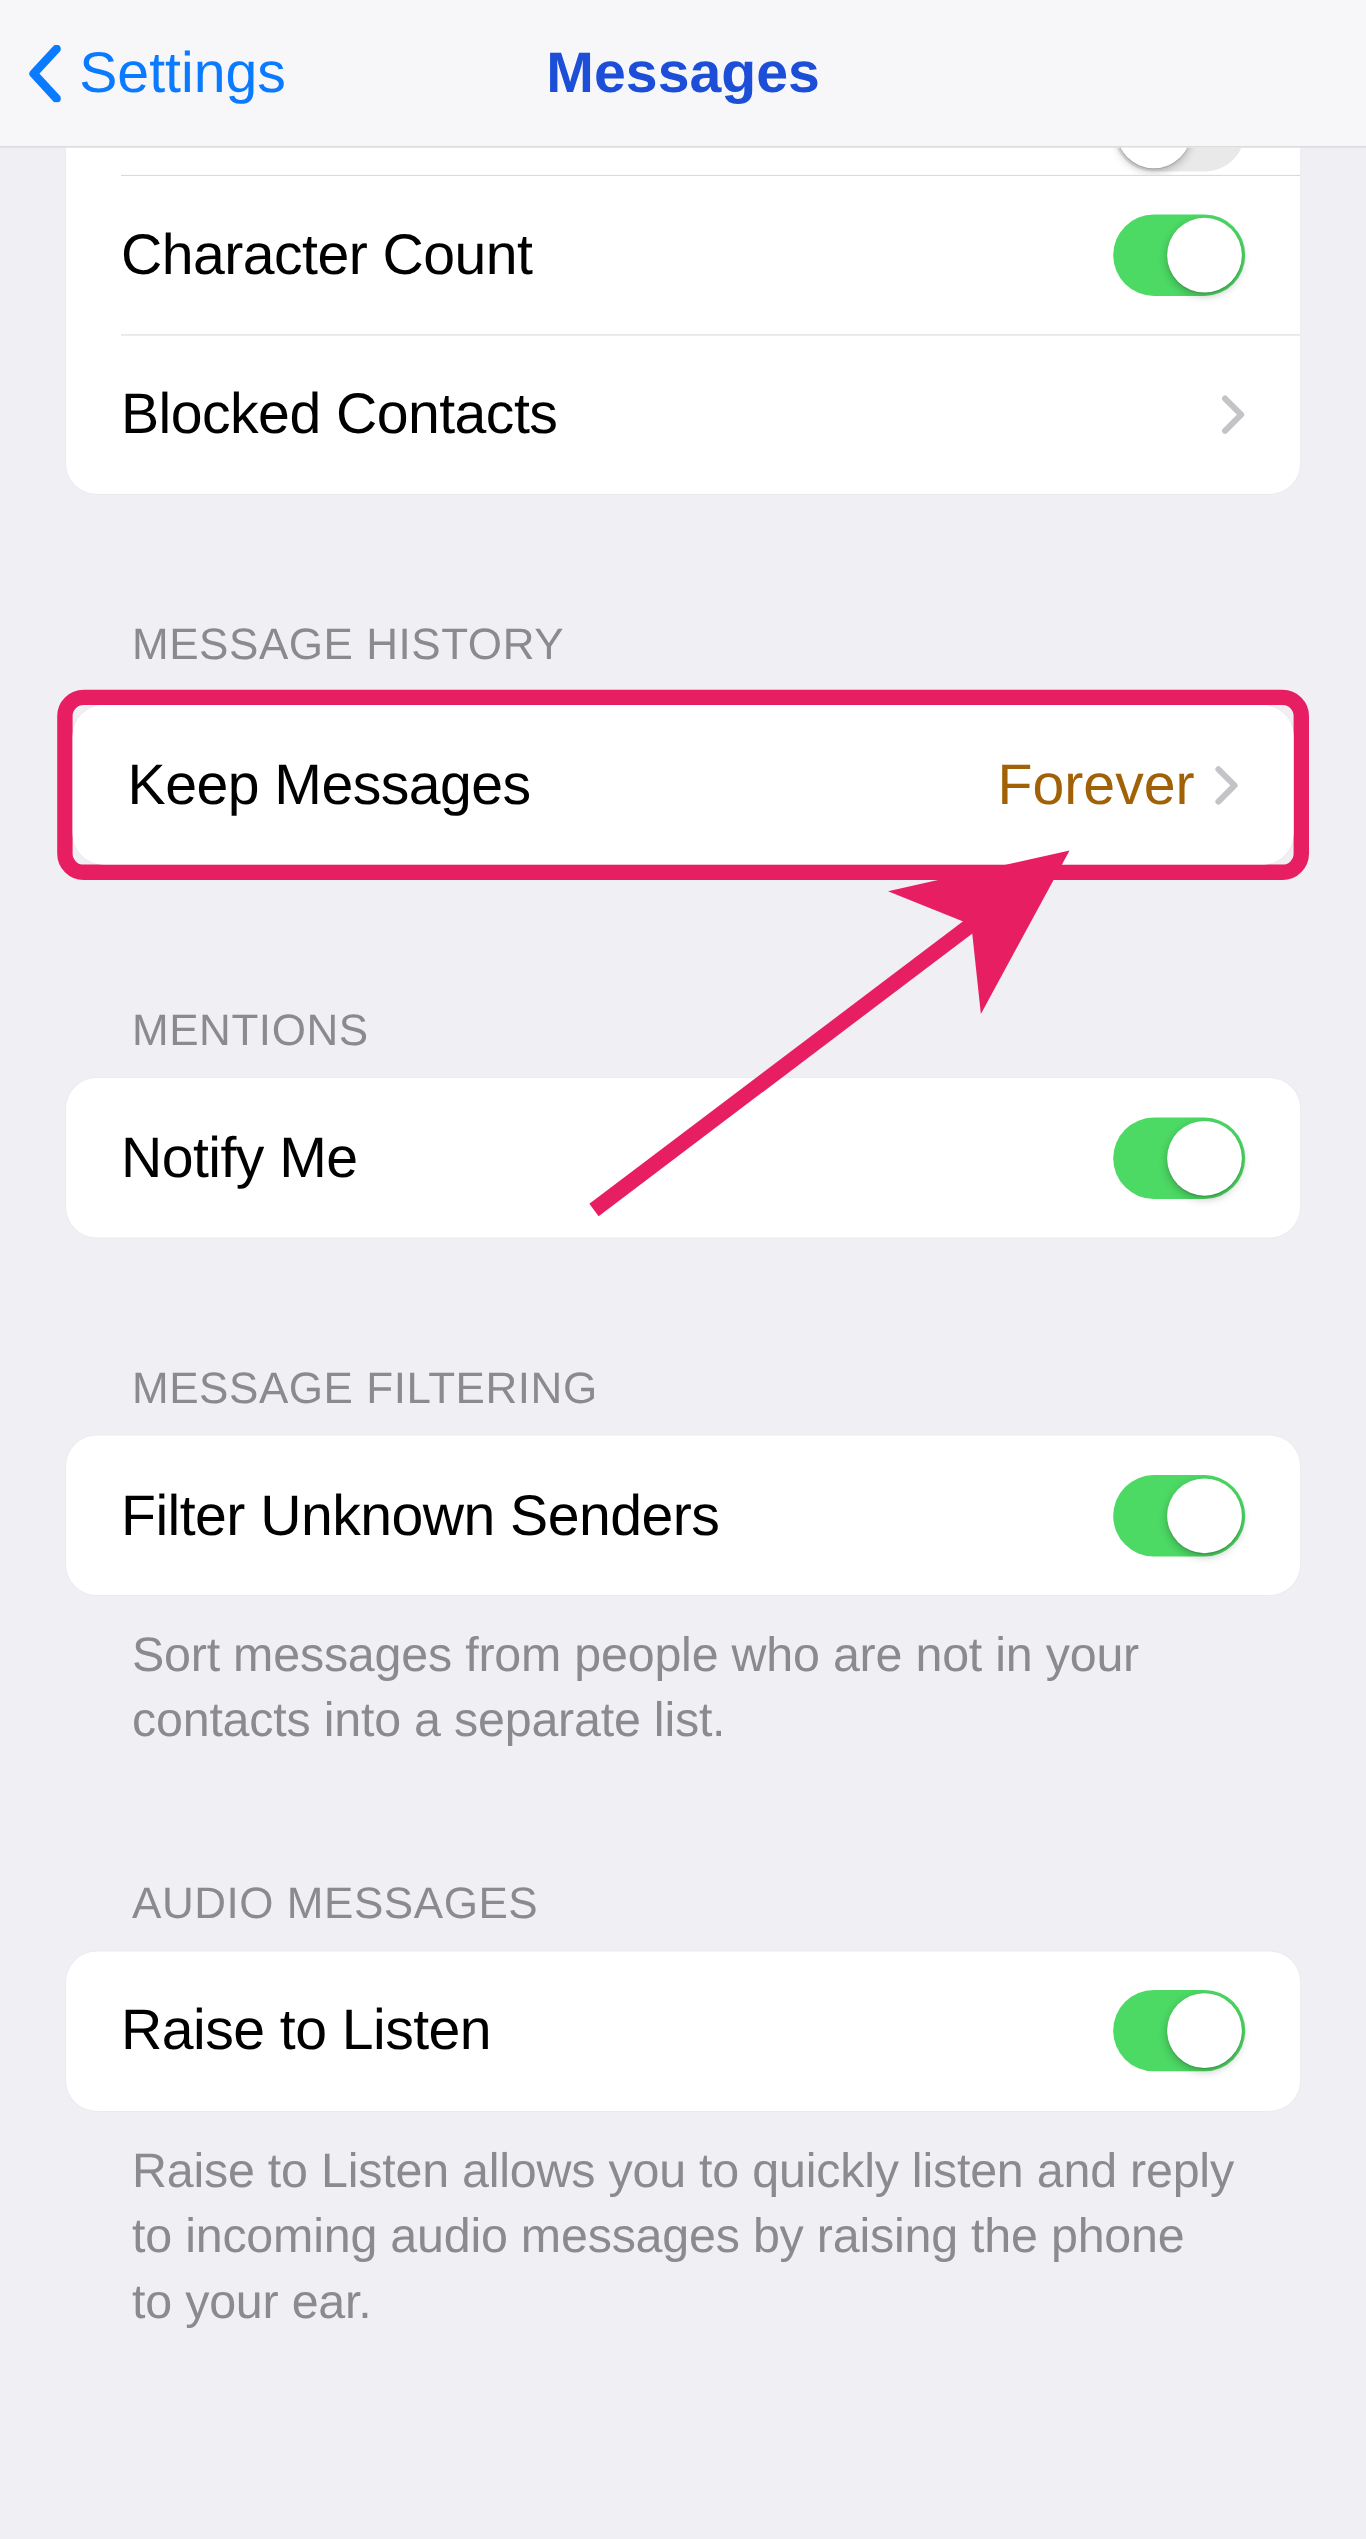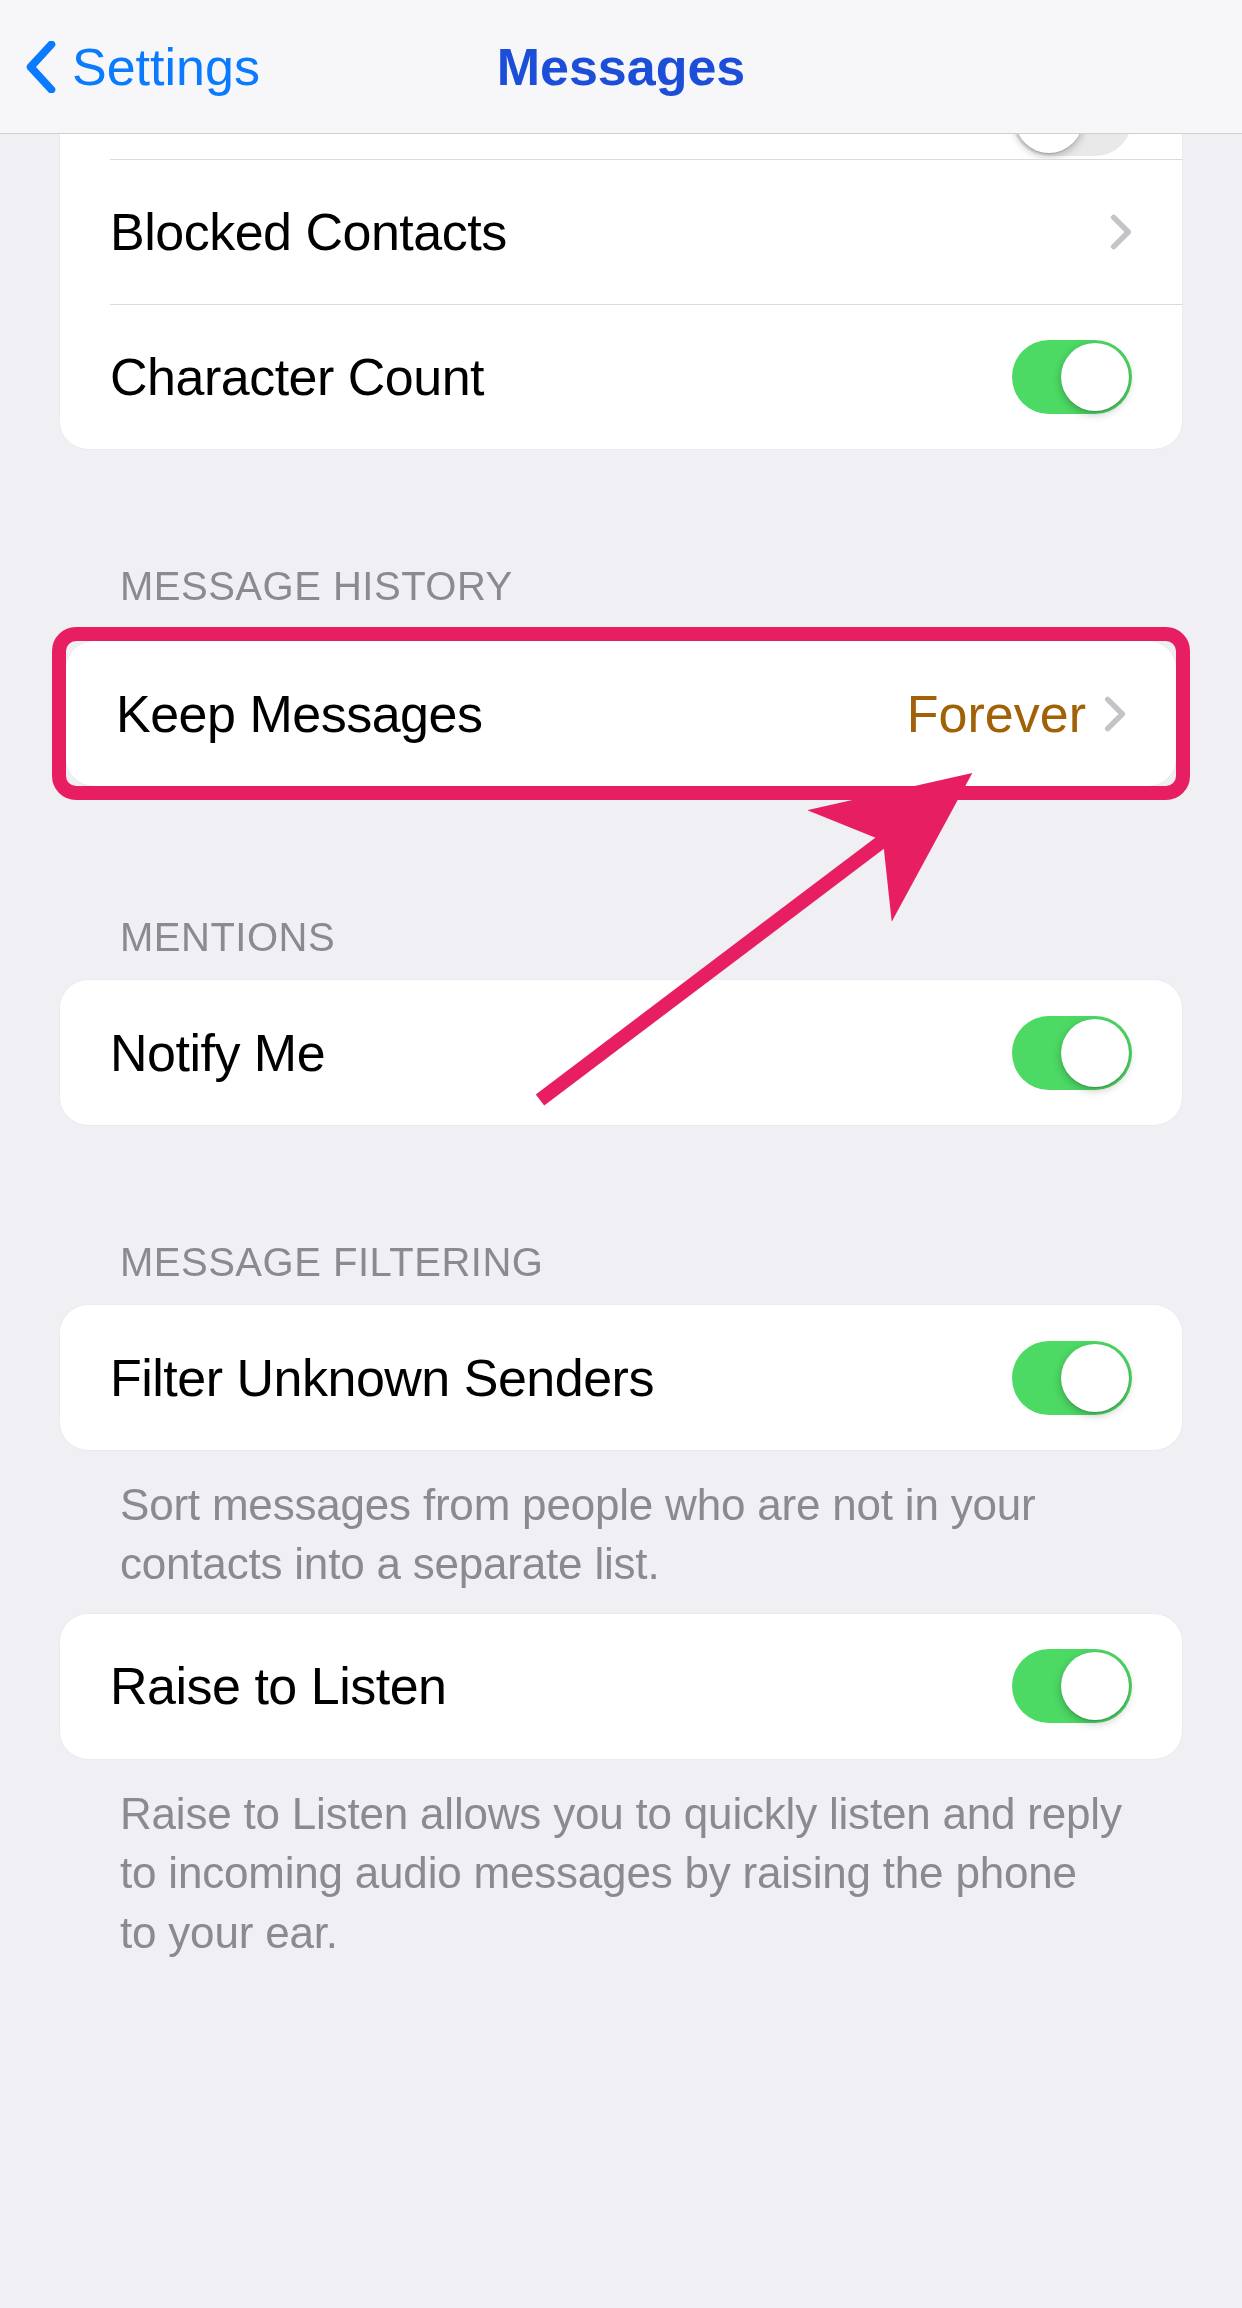--- a/index.html
+++ b/index.html
@@ -153,30 +153,30 @@
 <div class="content">
 
   <div class="group first">
     <div class="row partial-toggle">
       <span class="row-label"></span>
       <div class="toggle off">
           <div class="knob"></div>
         </div>
     </div>
     <div class="row">
+      <span class="row-label">Character Count</span>
+      <div class="toggle on">
+          <div class="knob"></div>
+        </div>
+    </div>
+    <div class="row">
       <span class="row-label">Blocked Contacts</span>
       <svg class="chevron" viewBox="0 0 12 20">
         <polyline points="2,2 10,10 2,18" fill="none" stroke="#c4c4c8" stroke-width="3" stroke-linecap="round" stroke-linejoin="round"></polyline>
       </svg>
-    </div>
-    <div class="row">
-      <span class="row-label">Character Count</span>
-      <div class="toggle on">
-          <div class="knob"></div>
-        </div>
     </div>
   </div>
 
   <div class="section-header">MESSAGE HISTORY</div>
   <div class="highlight-box">
     <div class="group">
       <div class="row">
         <span class="row-label">Keep Messages</span>
         <span class="row-detail">Forever</span>
         <svg class="chevron" viewBox="0 0 12 20">
@@ -209,20 +209,21 @@
   <div class="group">
     <div class="row">
       <span class="row-label">Filter Unknown Senders</span>
       <div class="toggle on">
           <div class="knob"></div>
         </div>
     </div>
   </div>
   <div class="section-footer">Sort messages from people who are not in your contacts into a separate list.</div>
 
+  <div class="section-header">AUDIO MESSAGES</div>
   <div class="group">
     <div class="row">
       <span class="row-label">Raise to Listen</span>
       <div class="toggle on">
           <div class="knob"></div>
         </div>
     </div>
   </div>
   <div class="section-footer">Raise to Listen allows you to quickly listen and reply to incoming audio messages by raising the phone to your ear.</div>
 

